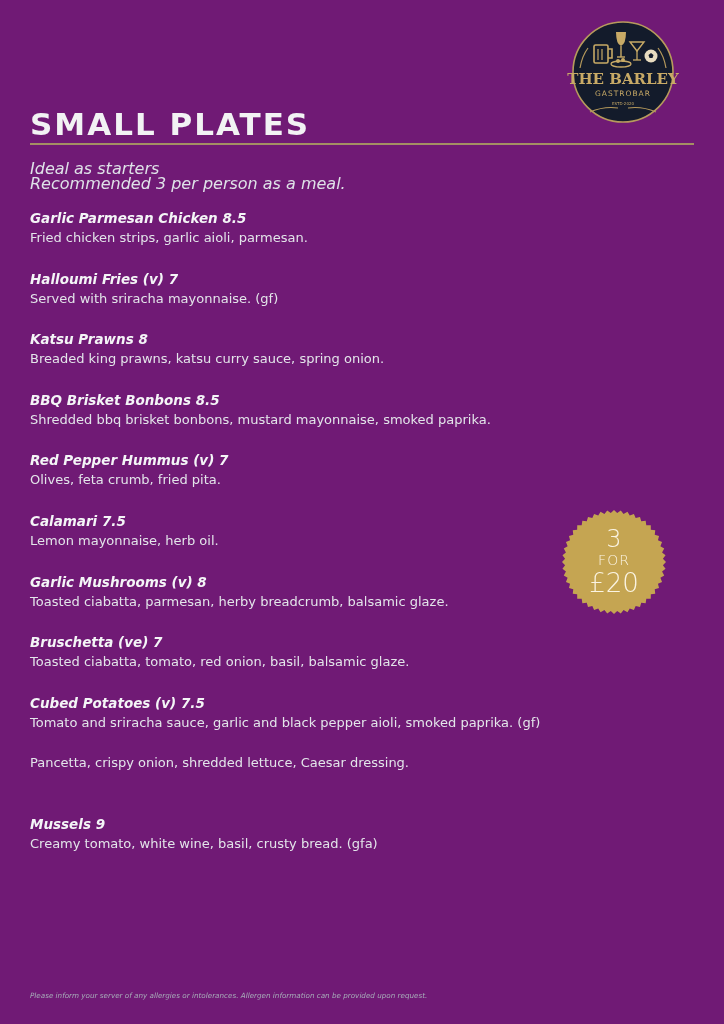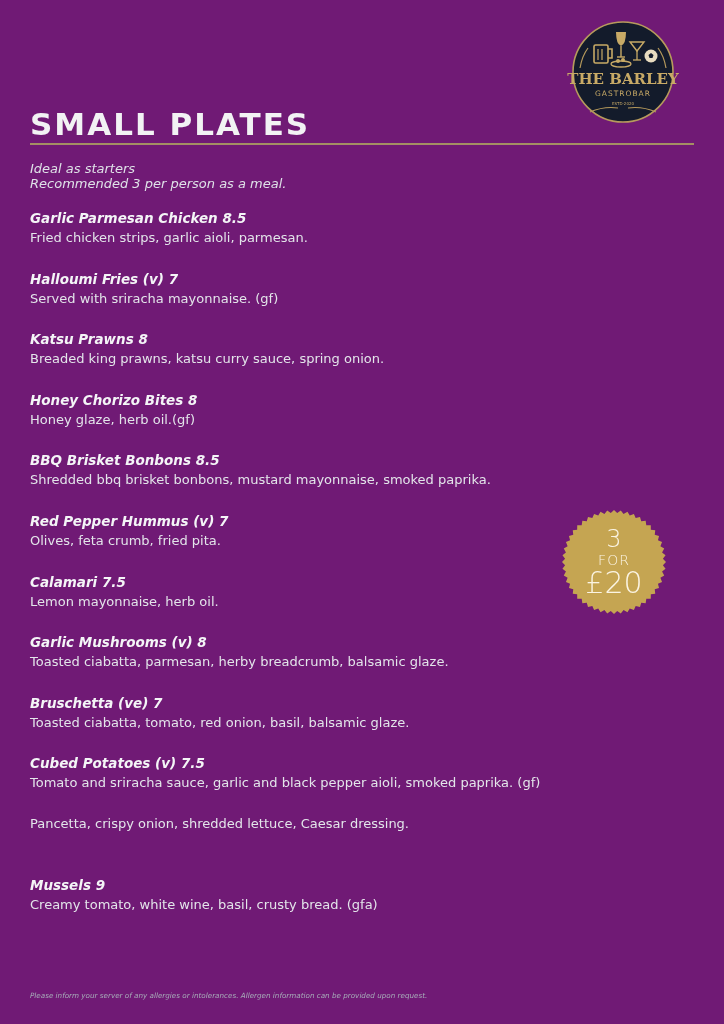--- a/index.html
+++ b/index.html
@@ -49,21 +49,21 @@
     top: 143px;
     width: 664px;
     height: 2px;
     background: #a48f63;
   }
 
   .intro {
     position: absolute;
     left: 30px;
     top: 161px;
-    font-size: 13px;
+    font-size: 16px;
     font-style: italic;
     line-height: 15px;
     color: #dfe2e8;
   }
   .intro div { white-space: nowrap; }
 
   
   .items {
     position: absolute;
     left: 30px;
@@ -103,21 +103,21 @@
     width: 106px; height: 106px;
     display: flex;
     flex-direction: column;
     align-items: center;
     justify-content: center;
     color: #fbf4e3;
     font-weight: 300;
   }
   .badge-num { font-size: 24px; line-height: 24px; }
   .badge-for { font-size: 14px; line-height: 18px; letter-spacing: 1px; }
-  .badge-price { font-size: 30px; line-height: 28px; }
+  .badge-price { font-size: 26px; line-height: 28px; }
 
   
   .footer {
     position: absolute;
     left: 30px;
     top: 992px;
     font-size: 7.2px;
     font-style: italic;
     color: #a7adb9;
     line-height: 8.5px;
@@ -178,24 +178,20 @@
     </div>
     <div class="item">
       <div class="item-name">Halloumi Fries (v) 7</div>
       <div class="item-desc">Served with sriracha mayonnaise. (gf)</div>
     </div>
     <div class="item">
       <div class="item-name">Katsu Prawns 8</div>
       <div class="item-desc">Breaded king prawns, katsu curry sauce, spring onion.</div>
     </div>
     <div class="item">
-      <div class="item-name">Honey Chorizo Bites 8</div>
-      <div class="item-desc">Honey glaze, herb oil.(gf)</div>
-    </div>
-    <div class="item">
       <div class="item-name">BBQ Brisket Bonbons 8.5</div>
       <div class="item-desc">Shredded bbq brisket bonbons, mustard mayonnaise, smoked paprika.</div>
     </div>
     <div class="item">
       <div class="item-name">Red Pepper Hummus (v) 7</div>
       <div class="item-desc">Olives, feta crumb, fried pita.</div>
     </div>
     <div class="item">
       <div class="item-name">Calamari 7.5</div>
       <div class="item-desc">Lemon mayonnaise, herb oil.</div>

